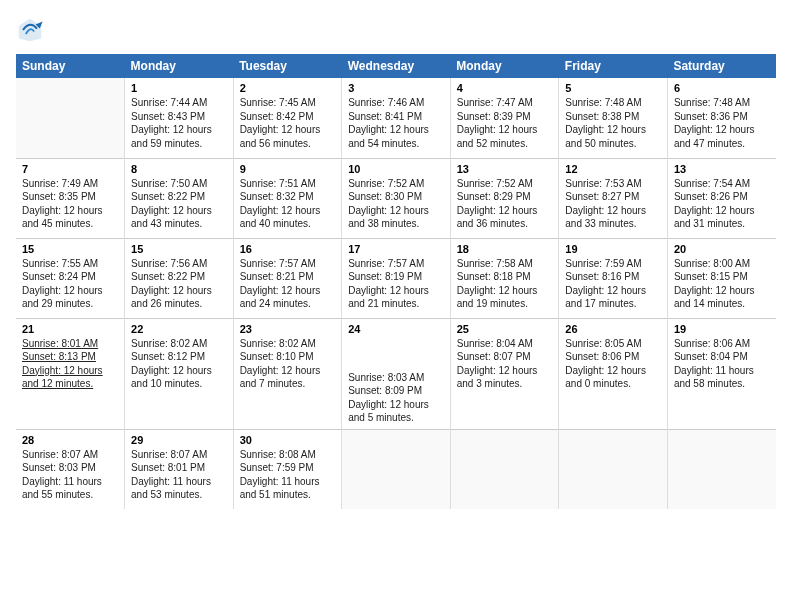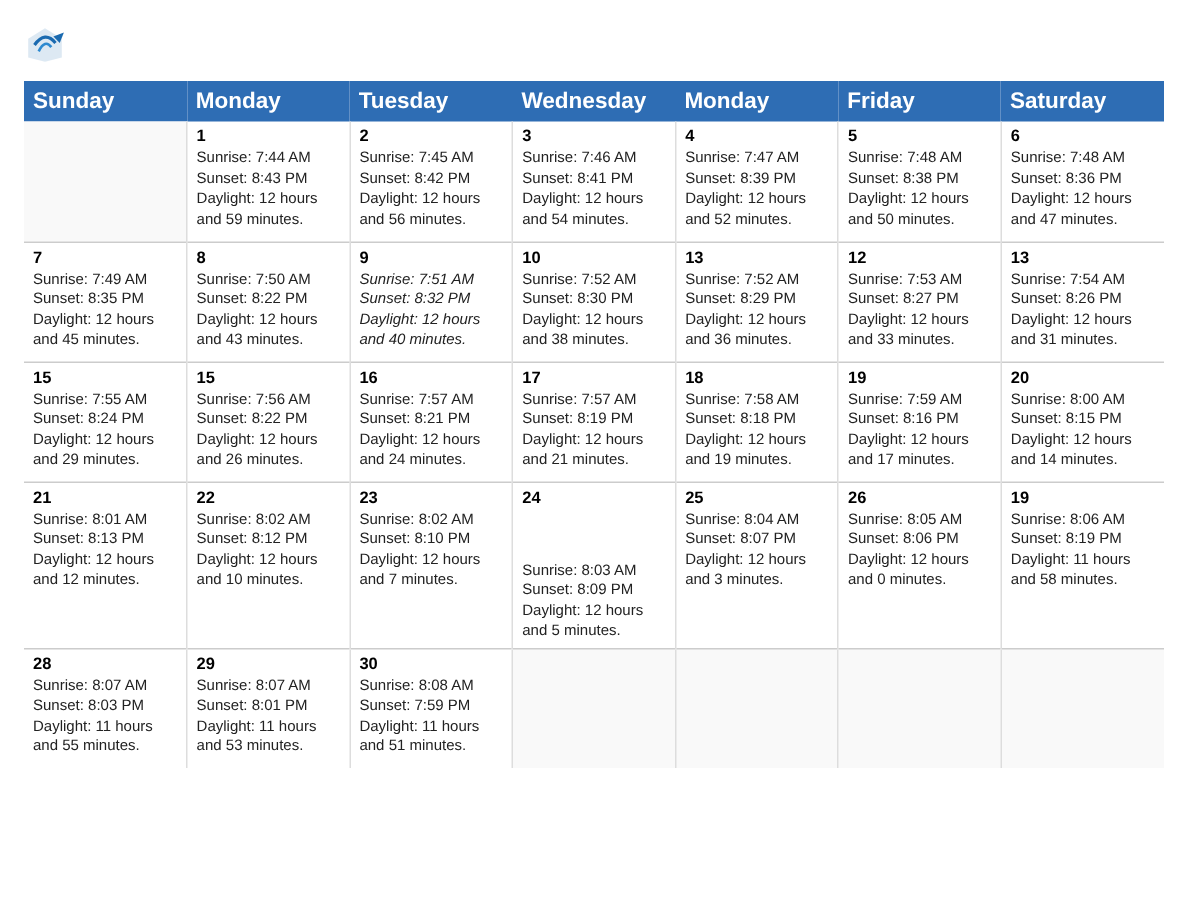--- a/index.html
+++ b/index.html
@@ -44,21 +44,21 @@
     table {
       width: 100%;
       border-collapse: collapse;
       font-size: 10px;
     }
     thead tr th {
       background-color: #2e6db4;
       color: #fff;
       text-align: left;
       padding: 5px 6px;
-      font-size: 15px;
+      font-size: 12px;
       font-weight: bold;
     }
     tbody tr {
       border-bottom: 1px solid #ccc;
     }
     tbody tr:last-child {
       border-bottom: none;
     }
     td {
       vertical-align: top;
@@ -178,21 +178,21 @@
           </td>
           <td>
             <span class="day-num">8</span>
             <div class="day-info" style="white-space: pre-line;">Sunrise: 7:50 AM
 Sunset: 8:22 PM
 Daylight: 12 hours
 and 43 minutes.</div>
           </td>
           <td>
             <span class="day-num">9</span>
-            <div class="day-info" style="white-space: pre-line; font-style: italic;">Sunrise: 7:51 AM
+            <div class="day-info" style="white-space: pre-line;">Sunrise: 7:51 AM
 Sunset: 8:32 PM
 Daylight: 12 hours
 and 40 minutes.</div>
           </td>
           <td>
             <span class="day-num">10</span>
             <div class="day-info" style="white-space: pre-line;">Sunrise: 7:52 AM
 Sunset: 8:30 PM
 Daylight: 12 hours
 and 38 minutes.</div>
@@ -266,21 +266,21 @@
             <span class="day-num">20</span>
             <div class="day-info" style="white-space: pre-line;">Sunrise: 8:00 AM
 Sunset: 8:15 PM
 Daylight: 12 hours
 and 14 minutes.</div>
           </td>
         </tr>
         <tr>
           <td>
             <span class="day-num">21</span>
-            <div class="day-info" style="white-space: pre-line;">Sunrise: 8:01 AM
+            <div class="day-info" style="white-space: pre-line; text-decoration: underline;">Sunrise: 8:01 AM
 Sunset: 8:13 PM
 Daylight: 12 hours
 and 12 minutes.</div>
           </td>
           <td>
             <span class="day-num">22</span>
             <div class="day-info" style="white-space: pre-line;">Sunrise: 8:02 AM
 Sunset: 8:12 PM
 Daylight: 12 hours
 and 10 minutes.</div>
@@ -309,21 +309,21 @@
           <td>
             <span class="day-num">26</span>
             <div class="day-info" style="white-space: pre-line;">Sunrise: 8:05 AM
 Sunset: 8:06 PM
 Daylight: 12 hours
 and 0 minutes.</div>
           </td>
           <td>
             <span class="day-num">19</span>
             <div class="day-info" style="white-space: pre-line;">Sunrise: 8:06 AM
-Sunset: 8:19 PM
+Sunset: 8:04 PM
 Daylight: 11 hours
 and 58 minutes.</div>
           </td>
         </tr>
         <tr>
           <td>
             <span class="day-num">28</span>
             <div class="day-info" style="white-space: pre-line;">Sunrise: 8:07 AM
 Sunset: 8:03 PM
 Daylight: 11 hours

